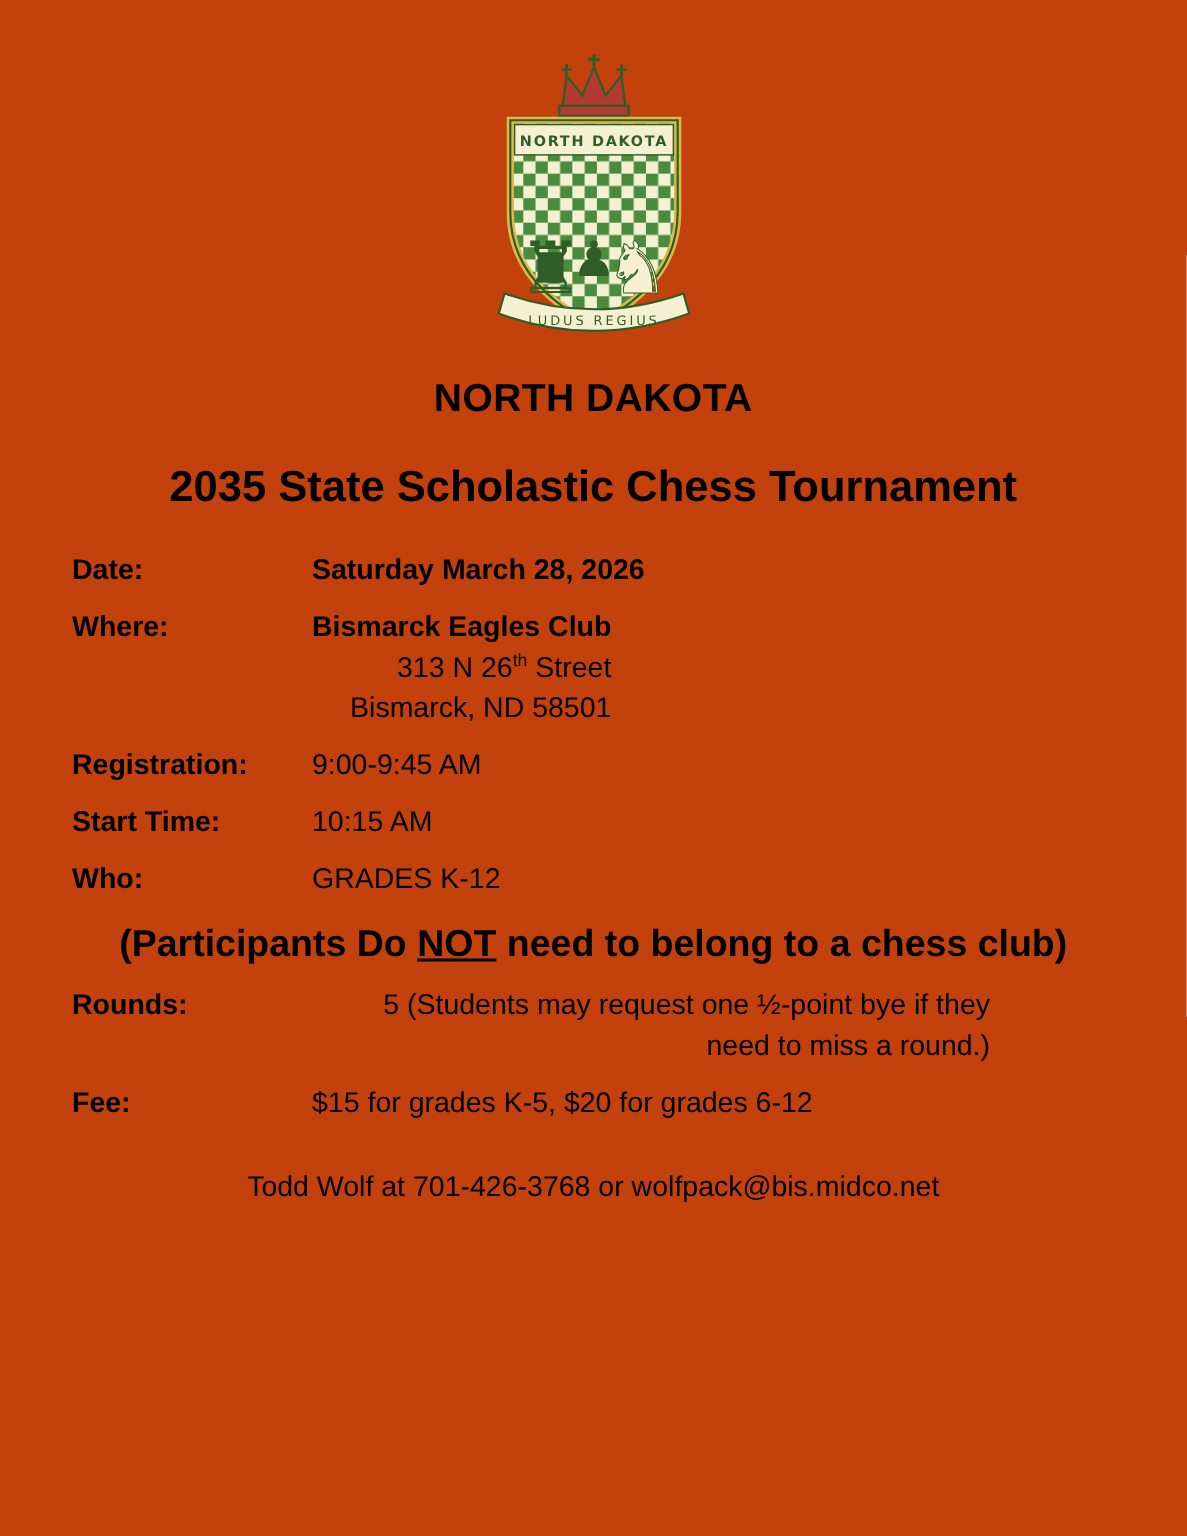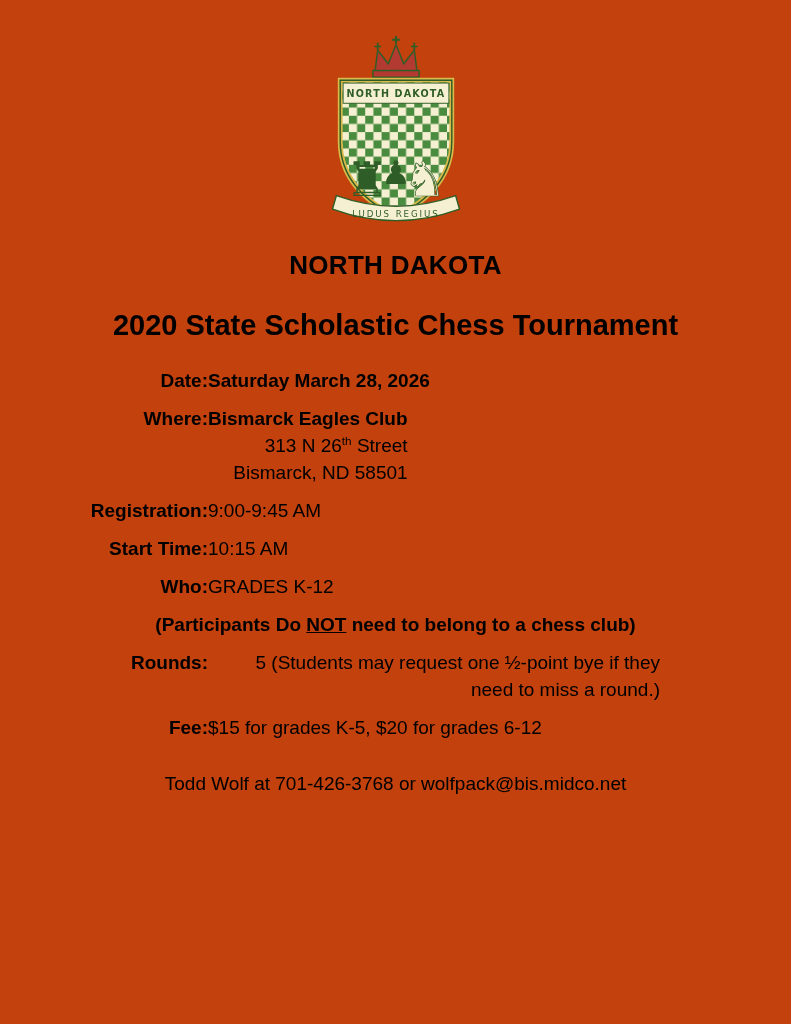--- a/index.html
+++ b/index.html
@@ -35,29 +35,28 @@
   .row {
     display: flex;
     font-size: 19px;
     line-height: 1.42;
     margin-bottom: 11px;
   }
   .row .label {
     width: 160px;
     flex-shrink: 0;
     font-weight: bold;
-    text-align: right;
   }
   .bold { font-weight: bold; }
   .u { text-decoration: underline; }
   .value { line-height: 1.42; text-align: right; }
   .rounds-value { max-width: 452px; }
   .participants {
     text-align: center;
-    font-size: 19px;
+    font-size: 25px;
     font-weight: bold;
     margin: 9px 0 11px 0;
     line-height: 1.42;
   }
   .notes {
     margin-top: 14px;
   }
   .notes p {
     text-align: center;
     font-size: 19px;
@@ -105,21 +104,21 @@
         <text x="130" y="168" text-anchor="middle" font-size="50" fill="#f6f0d2" stroke="#2f5d27" stroke-width="0.7">♞</text>
       </g>
       <g>
         <path d="M38,168 Q100,190 162,168 L166,182 Q100,206 34,182 Z" fill="#f6f0d2" stroke="#2f5d27" stroke-width="1.5"></path>
         <text x="100" y="190" text-anchor="middle" font-family="DejaVu Sans, sans-serif" font-size="9" fill="#2f5d27" letter-spacing="2">LUDUS REGIUS</text>
       </g>
     </svg>
   </div>
 
   <h1 class="title">NORTH DAKOTA</h1>
-  <h2 class="subtitle">2020 State Scholastic Chess Tournament</h2>
+  <h2 class="subtitle">2035 State Scholastic Chess Tournament</h2>
 
   <div class="row">
     <div class="label">Date:</div>
     <div class="value bold">Saturday March 28, 2026</div>
   </div>
 
   <div class="row">
     <div class="label">Where:</div>
     <div class="value">
       <div class="bold">Bismarck Eagles Club</div>

